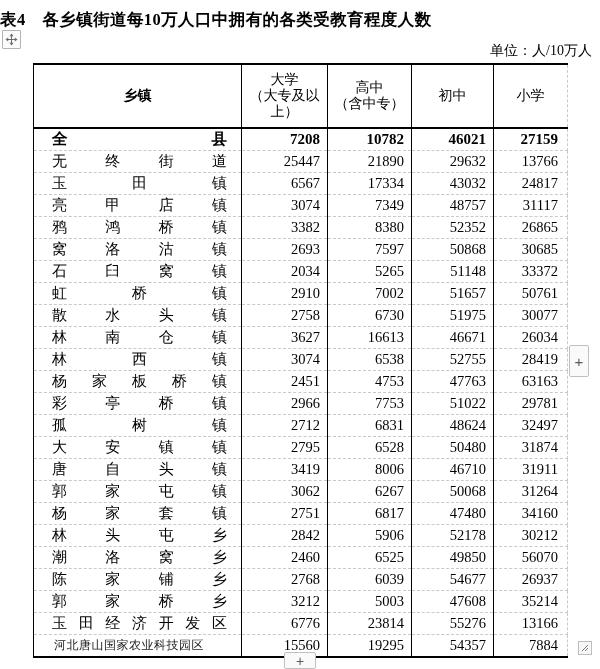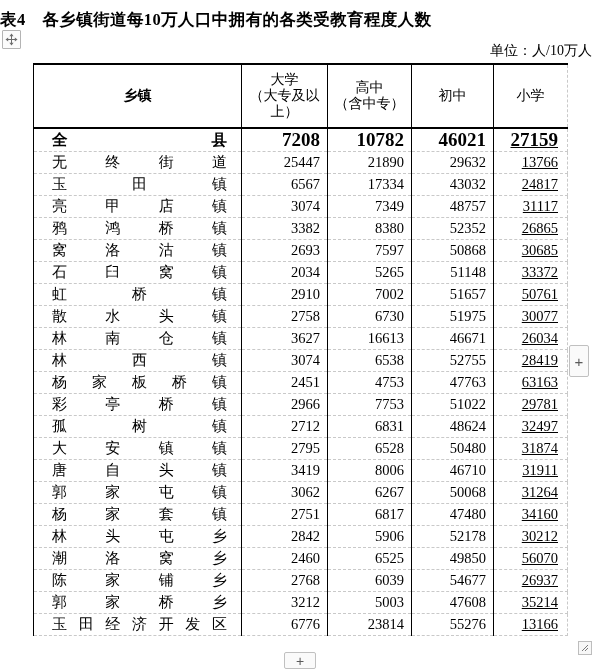--- a/index.html
+++ b/index.html
@@ -112,25 +112,24 @@
   tr.data-row > td.num-cell {
     text-align: right;
     padding-right: 7px;
     font-size: 14.5px;
     border-right: 1px solid #000;
     border-left: none;
   }
   tr.data-row > td.num-cell.last-col {
     border-right: 1px dashed #c9c9c9;
     padding-right: 9px;
-    text-decoration: underline;
   }
   tr.data-row.total-row > td { font-weight: bold; }
   tr.data-row.total-row > td.name-cell { font-size: 15.5px; }
-  tr.data-row.total-row > td.num-cell { font-size: 19px; }
+  tr.data-row.total-row > td.num-cell { font-size: 15px; }
   tr.last-data-row > td { border-bottom: 2px solid #000; }
 
   
   .name-just {
     display: flex;
     justify-content: space-between;
     width: 100%;
     white-space: nowrap;
   }
   .name-just.compact {
@@ -557,20 +556,31 @@
               <span>开</span>
               <span>发</span>
               <span>区</span>
             </span>
           </td>
           <td class="num-cell">6776</td>
           <td class="num-cell">23814</td>
           <td class="num-cell">55276</td>
           <td class="num-cell last-col">13166</td>
         </tr>
+        <tr class="data-row last-data-row">
+          <td class="name-cell">
+            <span class="name-just compact">
+              <span>河北唐山国家农业科技园区</span>
+            </span>
+          </td>
+          <td class="num-cell">15560</td>
+          <td class="num-cell">19295</td>
+          <td class="num-cell">54357</td>
+          <td class="num-cell last-col">7884</td>
+        </tr>
       </tbody>
   </table>
 </div>
 
 <div id="col-insert-btn">+</div>
 
 <div id="row-insert-btn">+</div>
 
 <div id="resize-handle">
   <svg width="8" height="8" viewBox="0 0 8 8" aria-hidden="true">

